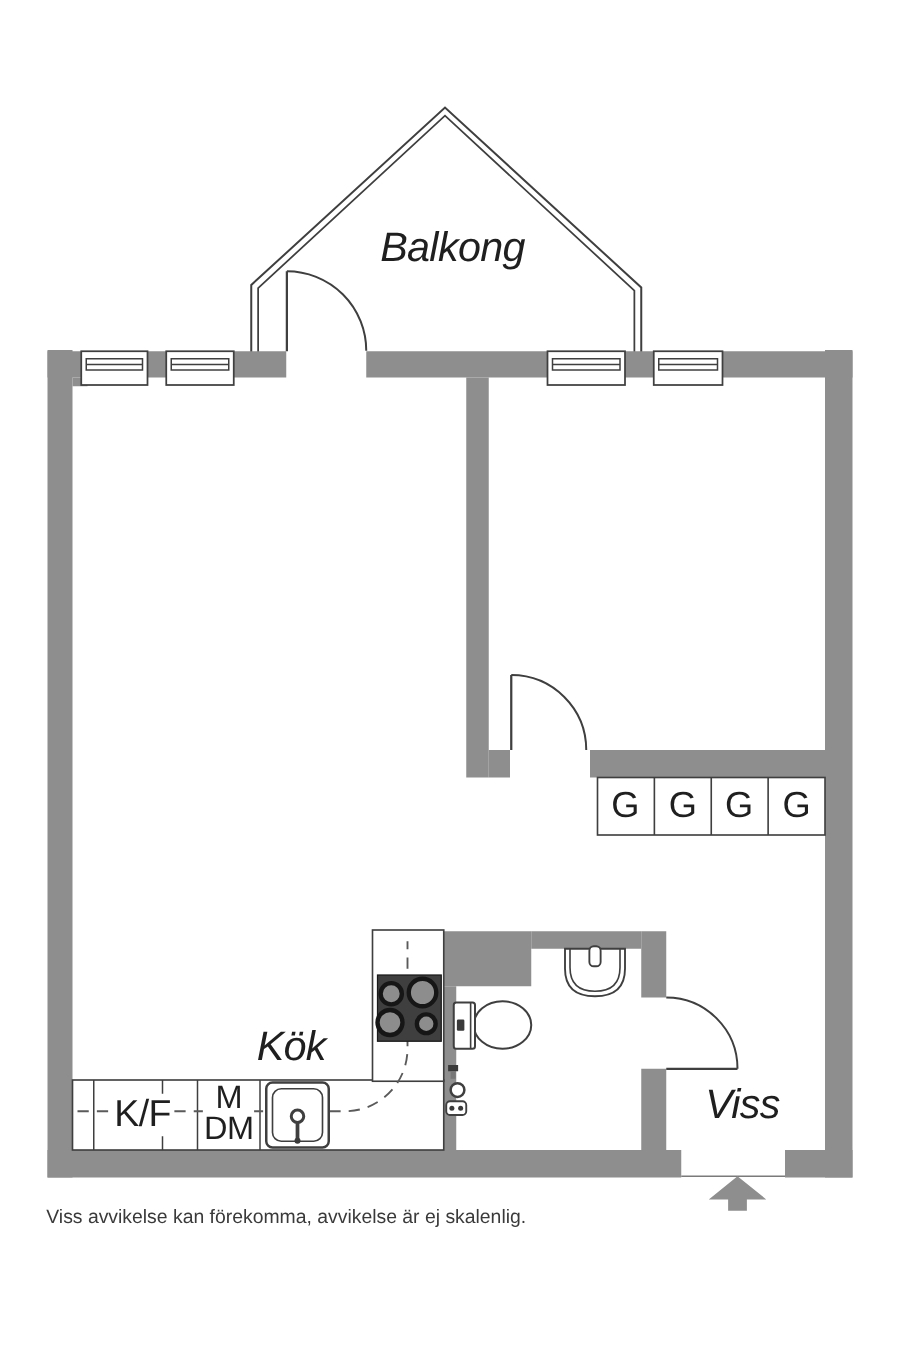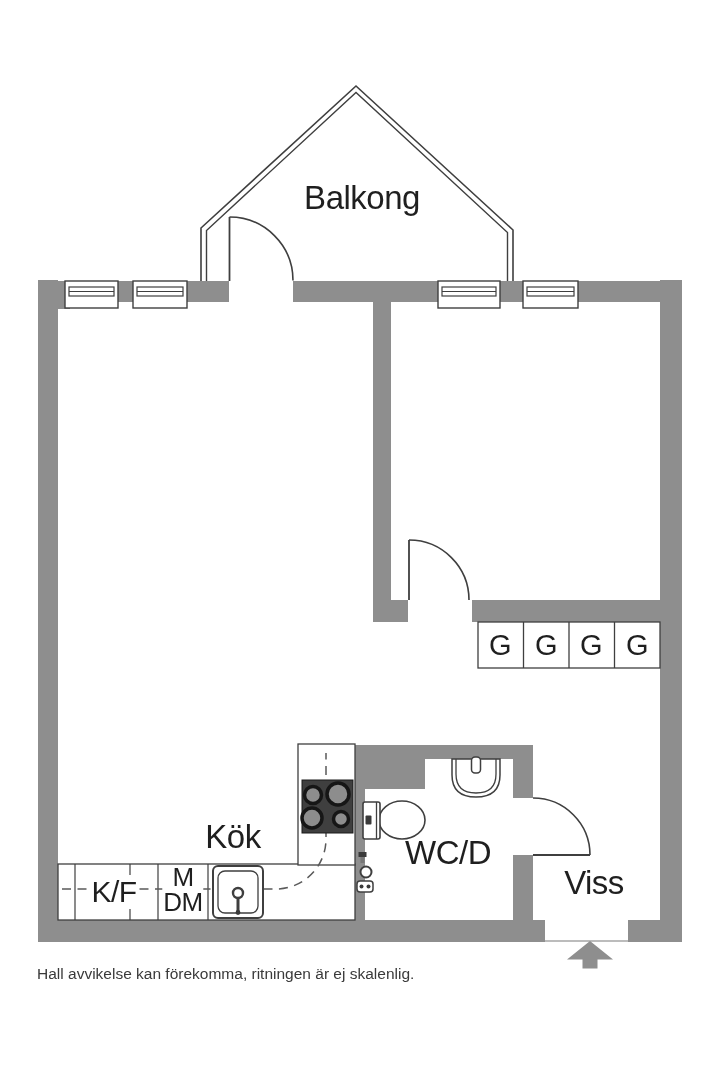--- a/index.html
+++ b/index.html
@@ -13,21 +13,21 @@
   .ln{stroke:var(--line,#3f3f3f);fill:none;}
   .fx{fill:#ffffff;stroke:var(--line,#3f3f3f);}
   .dash{stroke:#5a5a5a;fill:none;stroke-dasharray:9 6.5;}
   .stove-sq{fill:var(--stove,#3f3f3f);stroke:#1a1a1a;}
   .burner{fill:#8d8d8d;stroke:#161616;}
   .darkbit{fill:#3a3a3a;}
   .lbl{
     position:absolute;transform:translate(-50%,-50%);
     color:var(--text,#1f1f1f);white-space:nowrap;letter-spacing:-0.5px;
   }
-  .room{font-size:33px;}
+  .room{font-size:33px;font-style:italic;}
   .kf{font-size:30px;background:#fff;padding:0 2px;}
   .mdm{font-size:26px;line-height:25px;text-align:center;background:#fff;padding:0 1px;}
   .g{font-size:29px;}
   .disclaimer{
     position:absolute;left:37px;top:965px;transform:none;
     font-size:15.5px;letter-spacing:0;color:var(--muted,#3a3a3a);
   }
 </style>
 </head>
 <body>
@@ -154,28 +154,27 @@
     </g>
 
     <g>
       <line x1="545" y1="941" x2="628" y2="941" stroke="#7a7a7a" stroke-width="1.2"></line>
       <path class="wall" d="M590,941 L613,959.5 L597.5,959.5 L597.5,968.5 L582.5,968.5 L582.5,959.5 L567,959.5 Z"></path>
     </g>
   </svg>
 
   <div class="lbl room" style="left:362px;top:198px;">Balkong</div>
   <div class="lbl room" style="left:193px;top:837px;margin-left:40px;">Kök</div>
-  <div class="lbl room" style="left:448px;top:853px;">WC/D</div>
   <div class="lbl room" style="left:594px;top:883px;">Viss</div>
 
   <div class="lbl kf" style="left:114px;top:892px;">K/F</div>
   <div class="lbl mdm" style="left:183px;top:890px;">
     <div>M</div>
     <div>DM</div>
   </div>
 
   <div class="lbl g" style="left:500px;top:645px;">G</div>
   <div class="lbl g" style="left:546px;top:645px;">G</div>
   <div class="lbl g" style="left:591px;top:645px;">G</div>
   <div class="lbl g" style="left:637px;top:645px;">G</div>
 
-  <div class="lbl disclaimer">Hall avvikelse kan förekomma, ritningen är ej skalenlig.</div>
+  <div class="lbl disclaimer">Viss avvikelse kan förekomma, avvikelse är ej skalenlig.</div>
 </div>
 
 </body></html>

